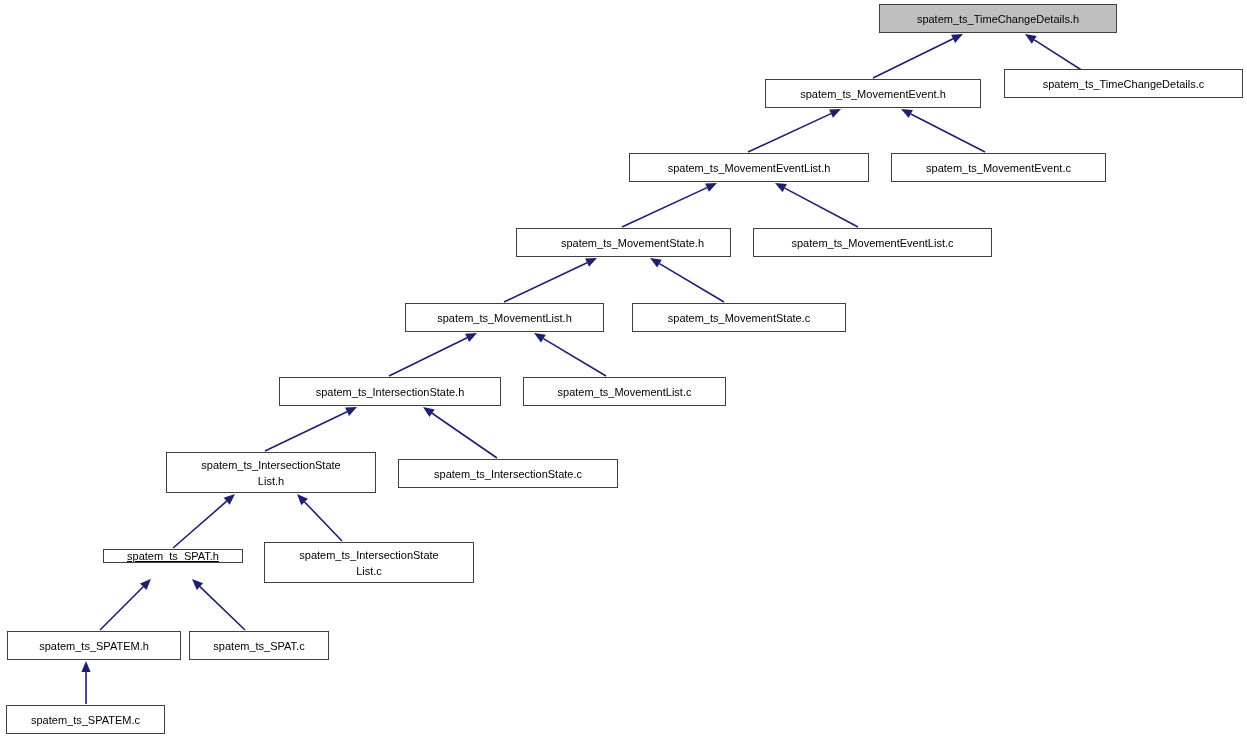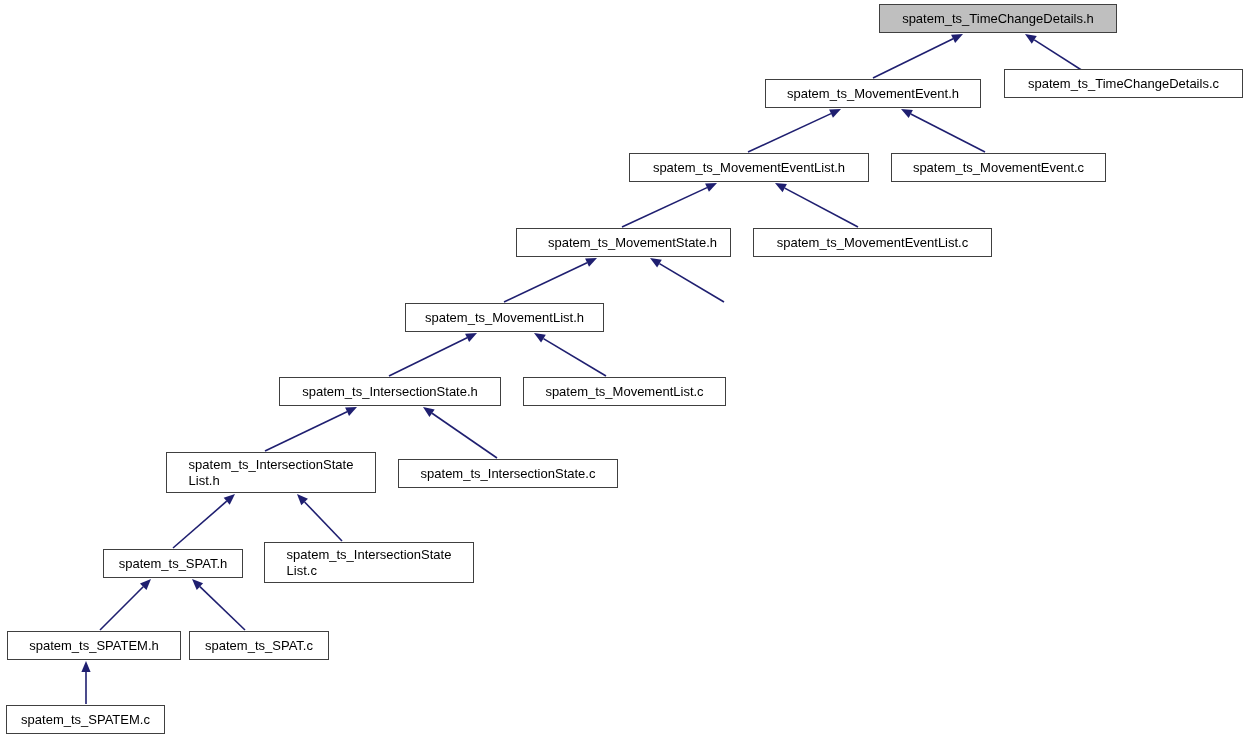--- a/index.html
+++ b/index.html
@@ -22,24 +22,25 @@
     width: 1247px;
     height: 739px;
     pointer-events: none;
   }
   .node {
     position: absolute;
     box-sizing: border-box;
     display: flex;
     align-items: center;
     justify-content: center;
+    text-align: center;
     border: 1px solid #404040;
     background: #ffffff;
     color: #000000;
-    font-size: 13px;
+    font-size: 11px;
     line-height: 16px;
     letter-spacing: 0px;
     white-space: pre-line;
     z-index: 2;
   }
   .node.highlight {
     background: #bfbfbf;
     border-color: #404040;
   }
   .node-label {
@@ -88,24 +89,25 @@
       <polygon points="86,661 90.6,672 81.4,672" fill="#1f1f70"></polygon>
     </svg>
 <div class="node highlight" style="left: 879px; top: 4px; width: 238px; height: 29px;"><span class="node-label">spatem_ts_TimeChangeDetails.h</span></div>
     <div class="node" style="left: 765px; top: 79px; width: 216px; height: 29px;"><span class="node-label">spatem_ts_MovementEvent.h</span></div>
     <div class="node" style="left: 1004px; top: 69px; width: 239px; height: 29px;"><span class="node-label">spatem_ts_TimeChangeDetails.c</span></div>
     <div class="node" style="left: 629px; top: 153px; width: 240px; height: 29px;"><span class="node-label">spatem_ts_MovementEventList.h</span></div>
     <div class="node" style="left: 891px; top: 153px; width: 215px; height: 29px;"><span class="node-label">spatem_ts_MovementEvent.c</span></div>
     <div class="node" style="left: 516px; top: 228px; width: 215px; height: 29px; padding-left: 18px;"><span class="node-label">spatem_ts_MovementState.h</span></div>
     <div class="node" style="left: 753px; top: 228px; width: 239px; height: 29px;"><span class="node-label">spatem_ts_MovementEventList.c</span></div>
     <div class="node" style="left: 405px; top: 303px; width: 199px; height: 29px;"><span class="node-label">spatem_ts_MovementList.h</span></div>
+    <div class="node" style="left: 632px; top: 303px; width: 214px; height: 29px;"><span class="node-label">spatem_ts_MovementState.c</span></div>
     <div class="node" style="left: 279px; top: 377px; width: 222px; height: 29px;"><span class="node-label">spatem_ts_IntersectionState.h</span></div>
     <div class="node" style="left: 523px; top: 377px; width: 203px; height: 29px;"><span class="node-label">spatem_ts_MovementList.c</span></div>
     <div class="node" style="left: 166px; top: 452px; width: 210px; height: 41px;"><span class="node-label">spatem_ts_IntersectionState
 List.h</span></div>
     <div class="node" style="left: 398px; top: 459px; width: 220px; height: 29px;"><span class="node-label">spatem_ts_IntersectionState.c</span></div>
-    <div class="node" style="left: 103px; top: 549px; width: 140px; height: 29px;"><span class="node-label">spatem_ts_SPAT.h</span></div>
+    <div class="node" style="left: 103px; top: 549px; width: 140px; height: 14px; text-decoration: underline;"><span class="node-label">spatem_ts_SPAT.h</span></div>
     <div class="node" style="left: 264px; top: 542px; width: 210px; height: 41px;"><span class="node-label">spatem_ts_IntersectionState
 List.c</span></div>
     <div class="node" style="left: 7px; top: 631px; width: 174px; height: 29px;"><span class="node-label">spatem_ts_SPATEM.h</span></div>
     <div class="node" style="left: 189px; top: 631px; width: 140px; height: 29px;"><span class="node-label">spatem_ts_SPAT.c</span></div>
     <div class="node" style="left: 6px; top: 705px; width: 159px; height: 29px;"><span class="node-label">spatem_ts_SPATEM.c</span></div>
   </div>
 
 </body></html>

